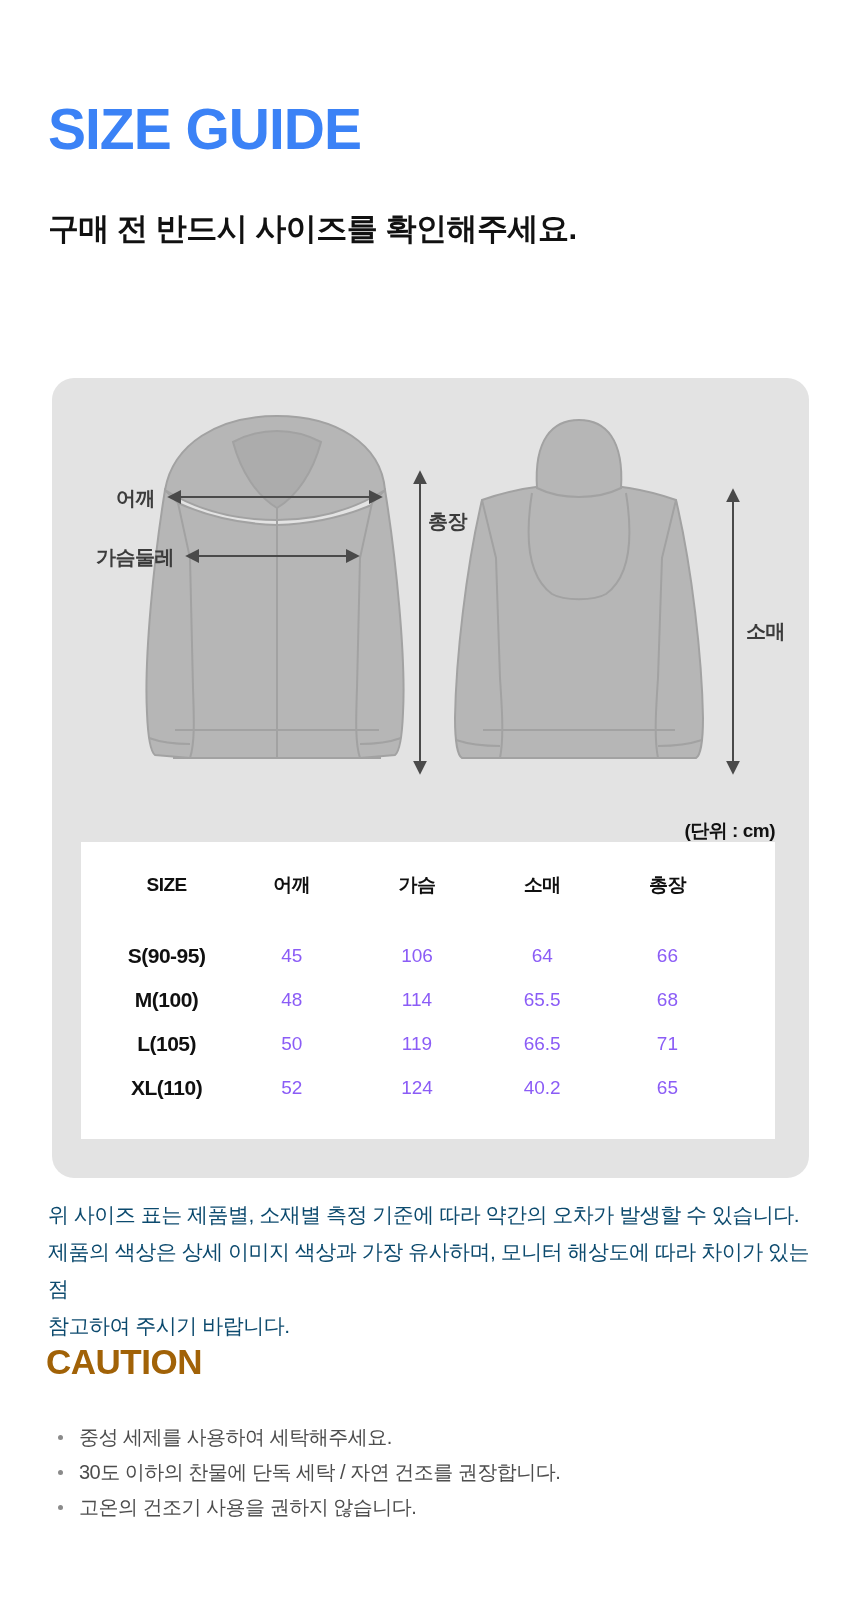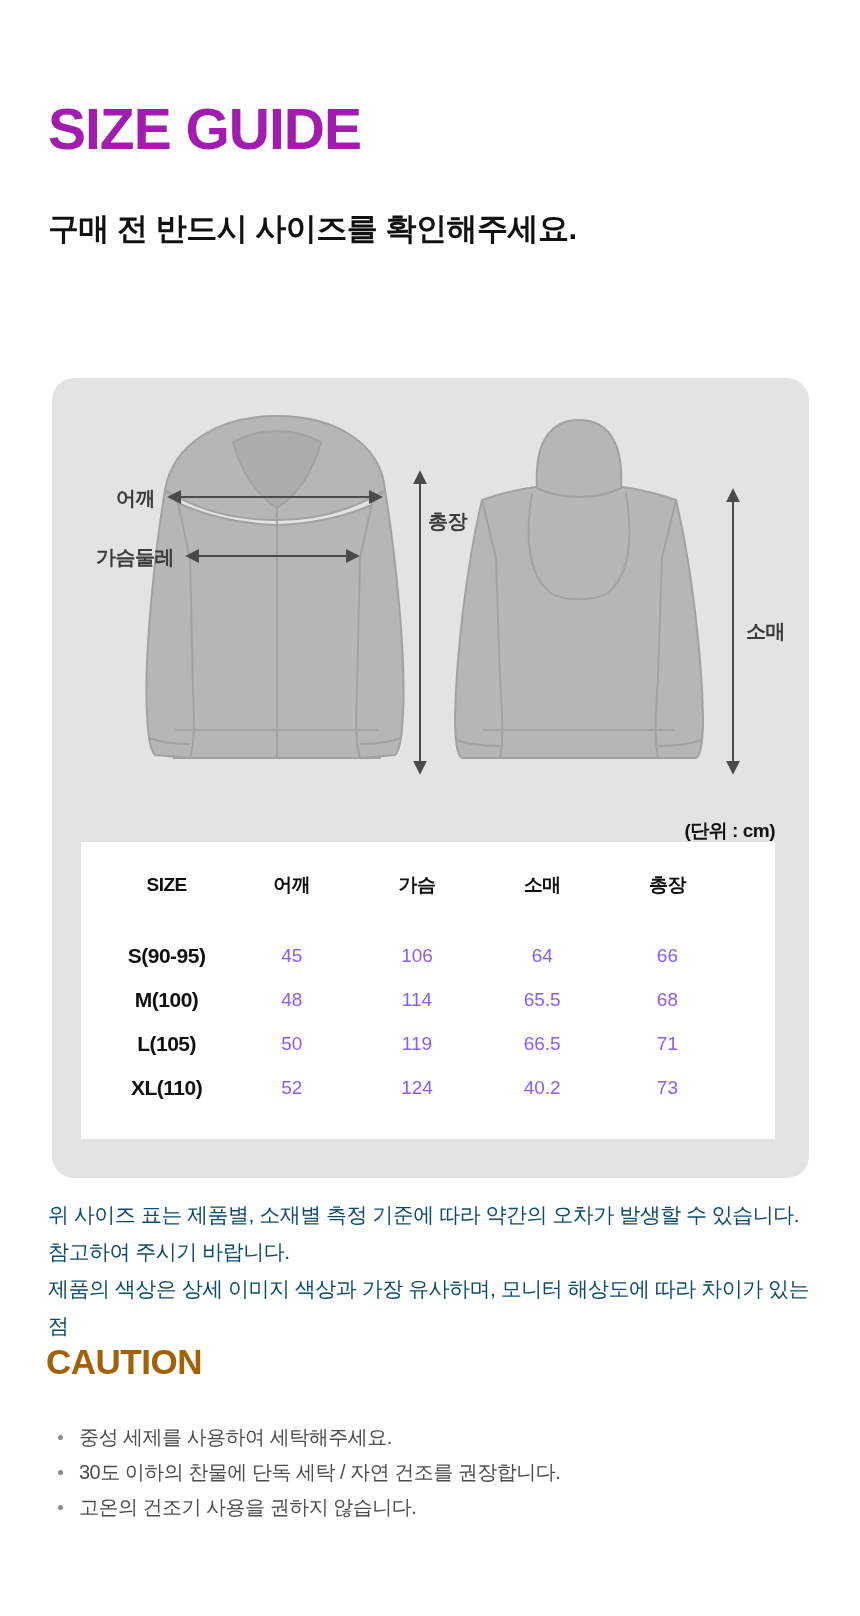--- a/index.html
+++ b/index.html
@@ -3,21 +3,21 @@
 <meta charset="utf-8">
 <style>
   html,body{margin:0;padding:0;background:#ffffff;}
   .page{
     position:relative;width:860px;height:1616px;overflow:hidden;background:#ffffff;
     font-family:"Liberation Sans","DejaVu Sans",sans-serif;color:#0e0e0e;
   }
   .abs{position:absolute;}
 
   .title{
-    left:48px;top:96px;font-size:57px;font-weight:800;letter-spacing:-1px;color:#a21caf;
+    left:48px;top:96px;font-size:57px;font-weight:800;letter-spacing:-1px;color:#3b82f6;
   }
   .subtitle{
     left:48px;top:208px;font-size:31px;font-weight:700;letter-spacing:-0.5px;color:#111;
   }
 
   
   .panel{
     left:52px;top:378px;width:757px;height:800px;background:#e3e3e3;border-radius:22px;
   }
   .diagram{position:absolute;left:0;top:0;width:757px;height:420px;}
@@ -164,30 +164,30 @@
           <div class="cell-val">50</div>
           <div class="cell-val">119</div>
           <div class="cell-val">66.5</div>
           <div class="cell-val">71</div>
         </div>
         <div class="t-row t-data">
           <div class="cell-size">XL(110)</div>
           <div class="cell-val">52</div>
           <div class="cell-val">124</div>
           <div class="cell-val">40.2</div>
-          <div class="cell-val">73</div>
+          <div class="cell-val">65</div>
         </div>
       </div>
     </div>
   </div>
 
   <div class="abs notes">
     <div>위 사이즈 표는 제품별, 소재별 측정 기준에 따라 약간의 오차가 발생할 수 있습니다.</div>
+    <div>제품의 색상은 상세 이미지 색상과 가장 유사하며, 모니터 해상도에 따라 차이가 있는 점</div>
     <div>참고하여 주시기 바랍니다.</div>
-    <div>제품의 색상은 상세 이미지 색상과 가장 유사하며, 모니터 해상도에 따라 차이가 있는 점</div>
   </div>
 
   <div class="abs caution-title">CAUTION</div>
   <div class="abs caution-list">
     <div class="caution-item">
       <span class="dot"></span>
       <span>중성 세제를 사용하여 세탁해주세요.</span>
     </div>
     <div class="caution-item">
       <span class="dot"></span>

